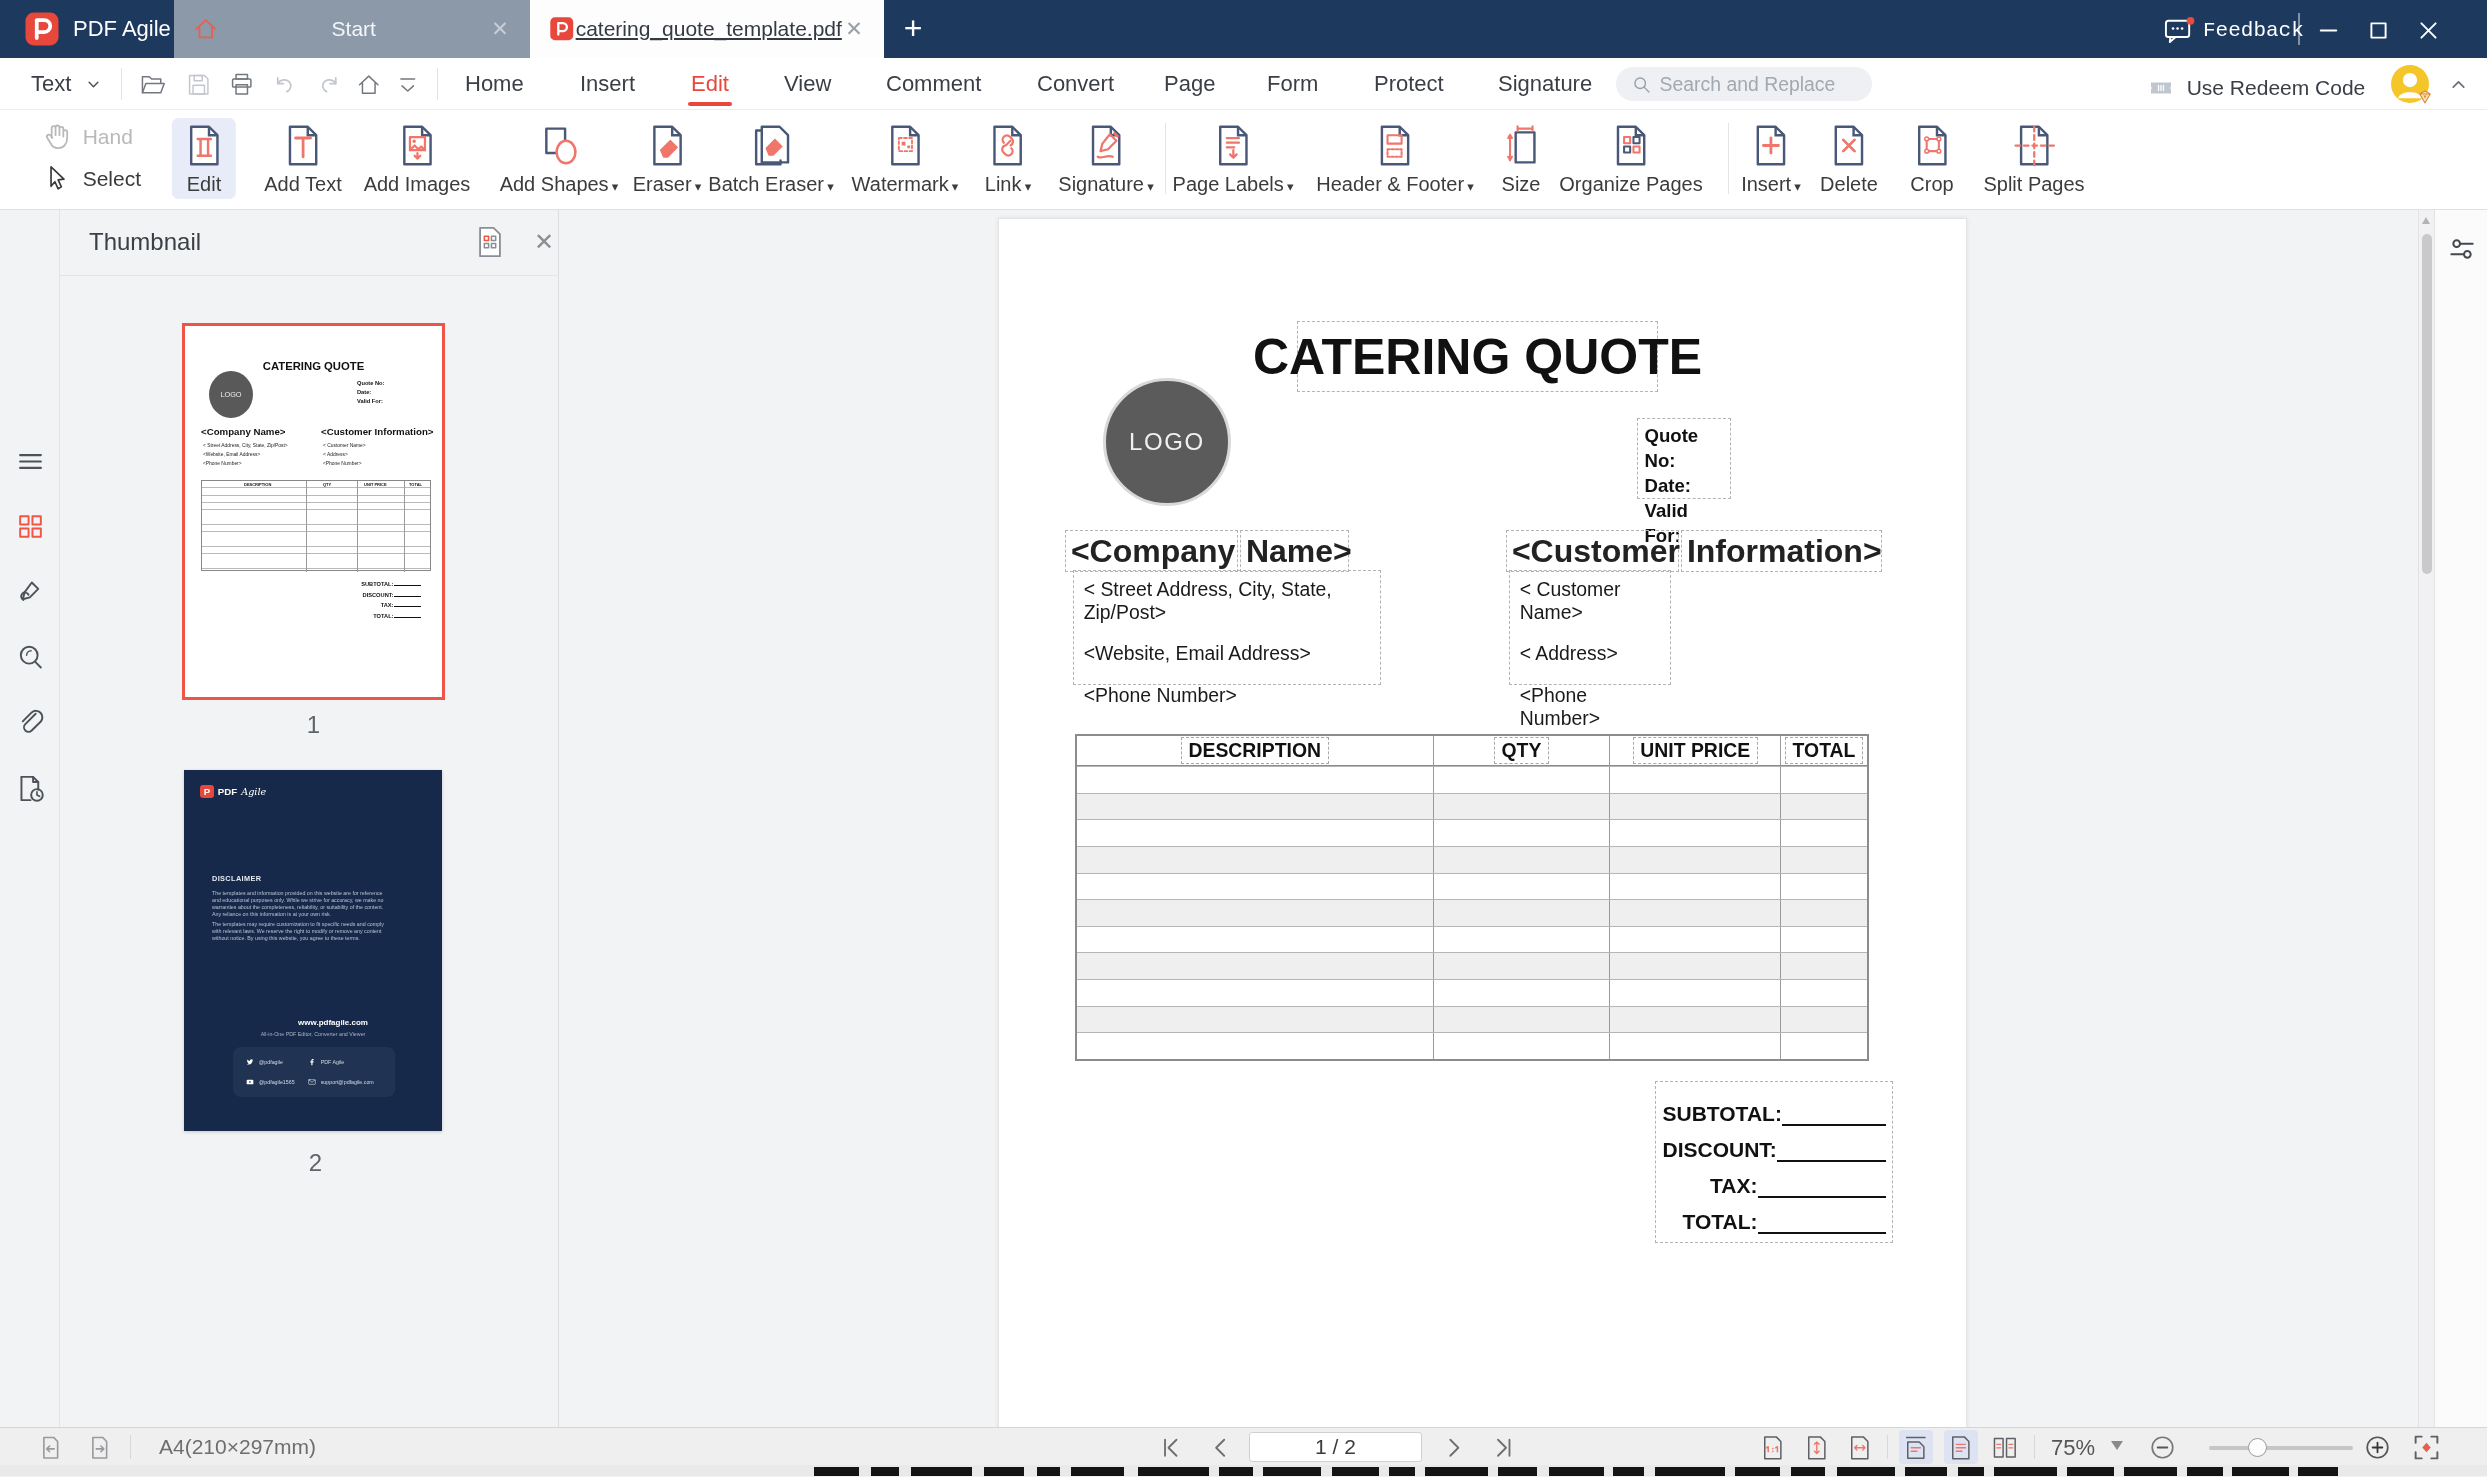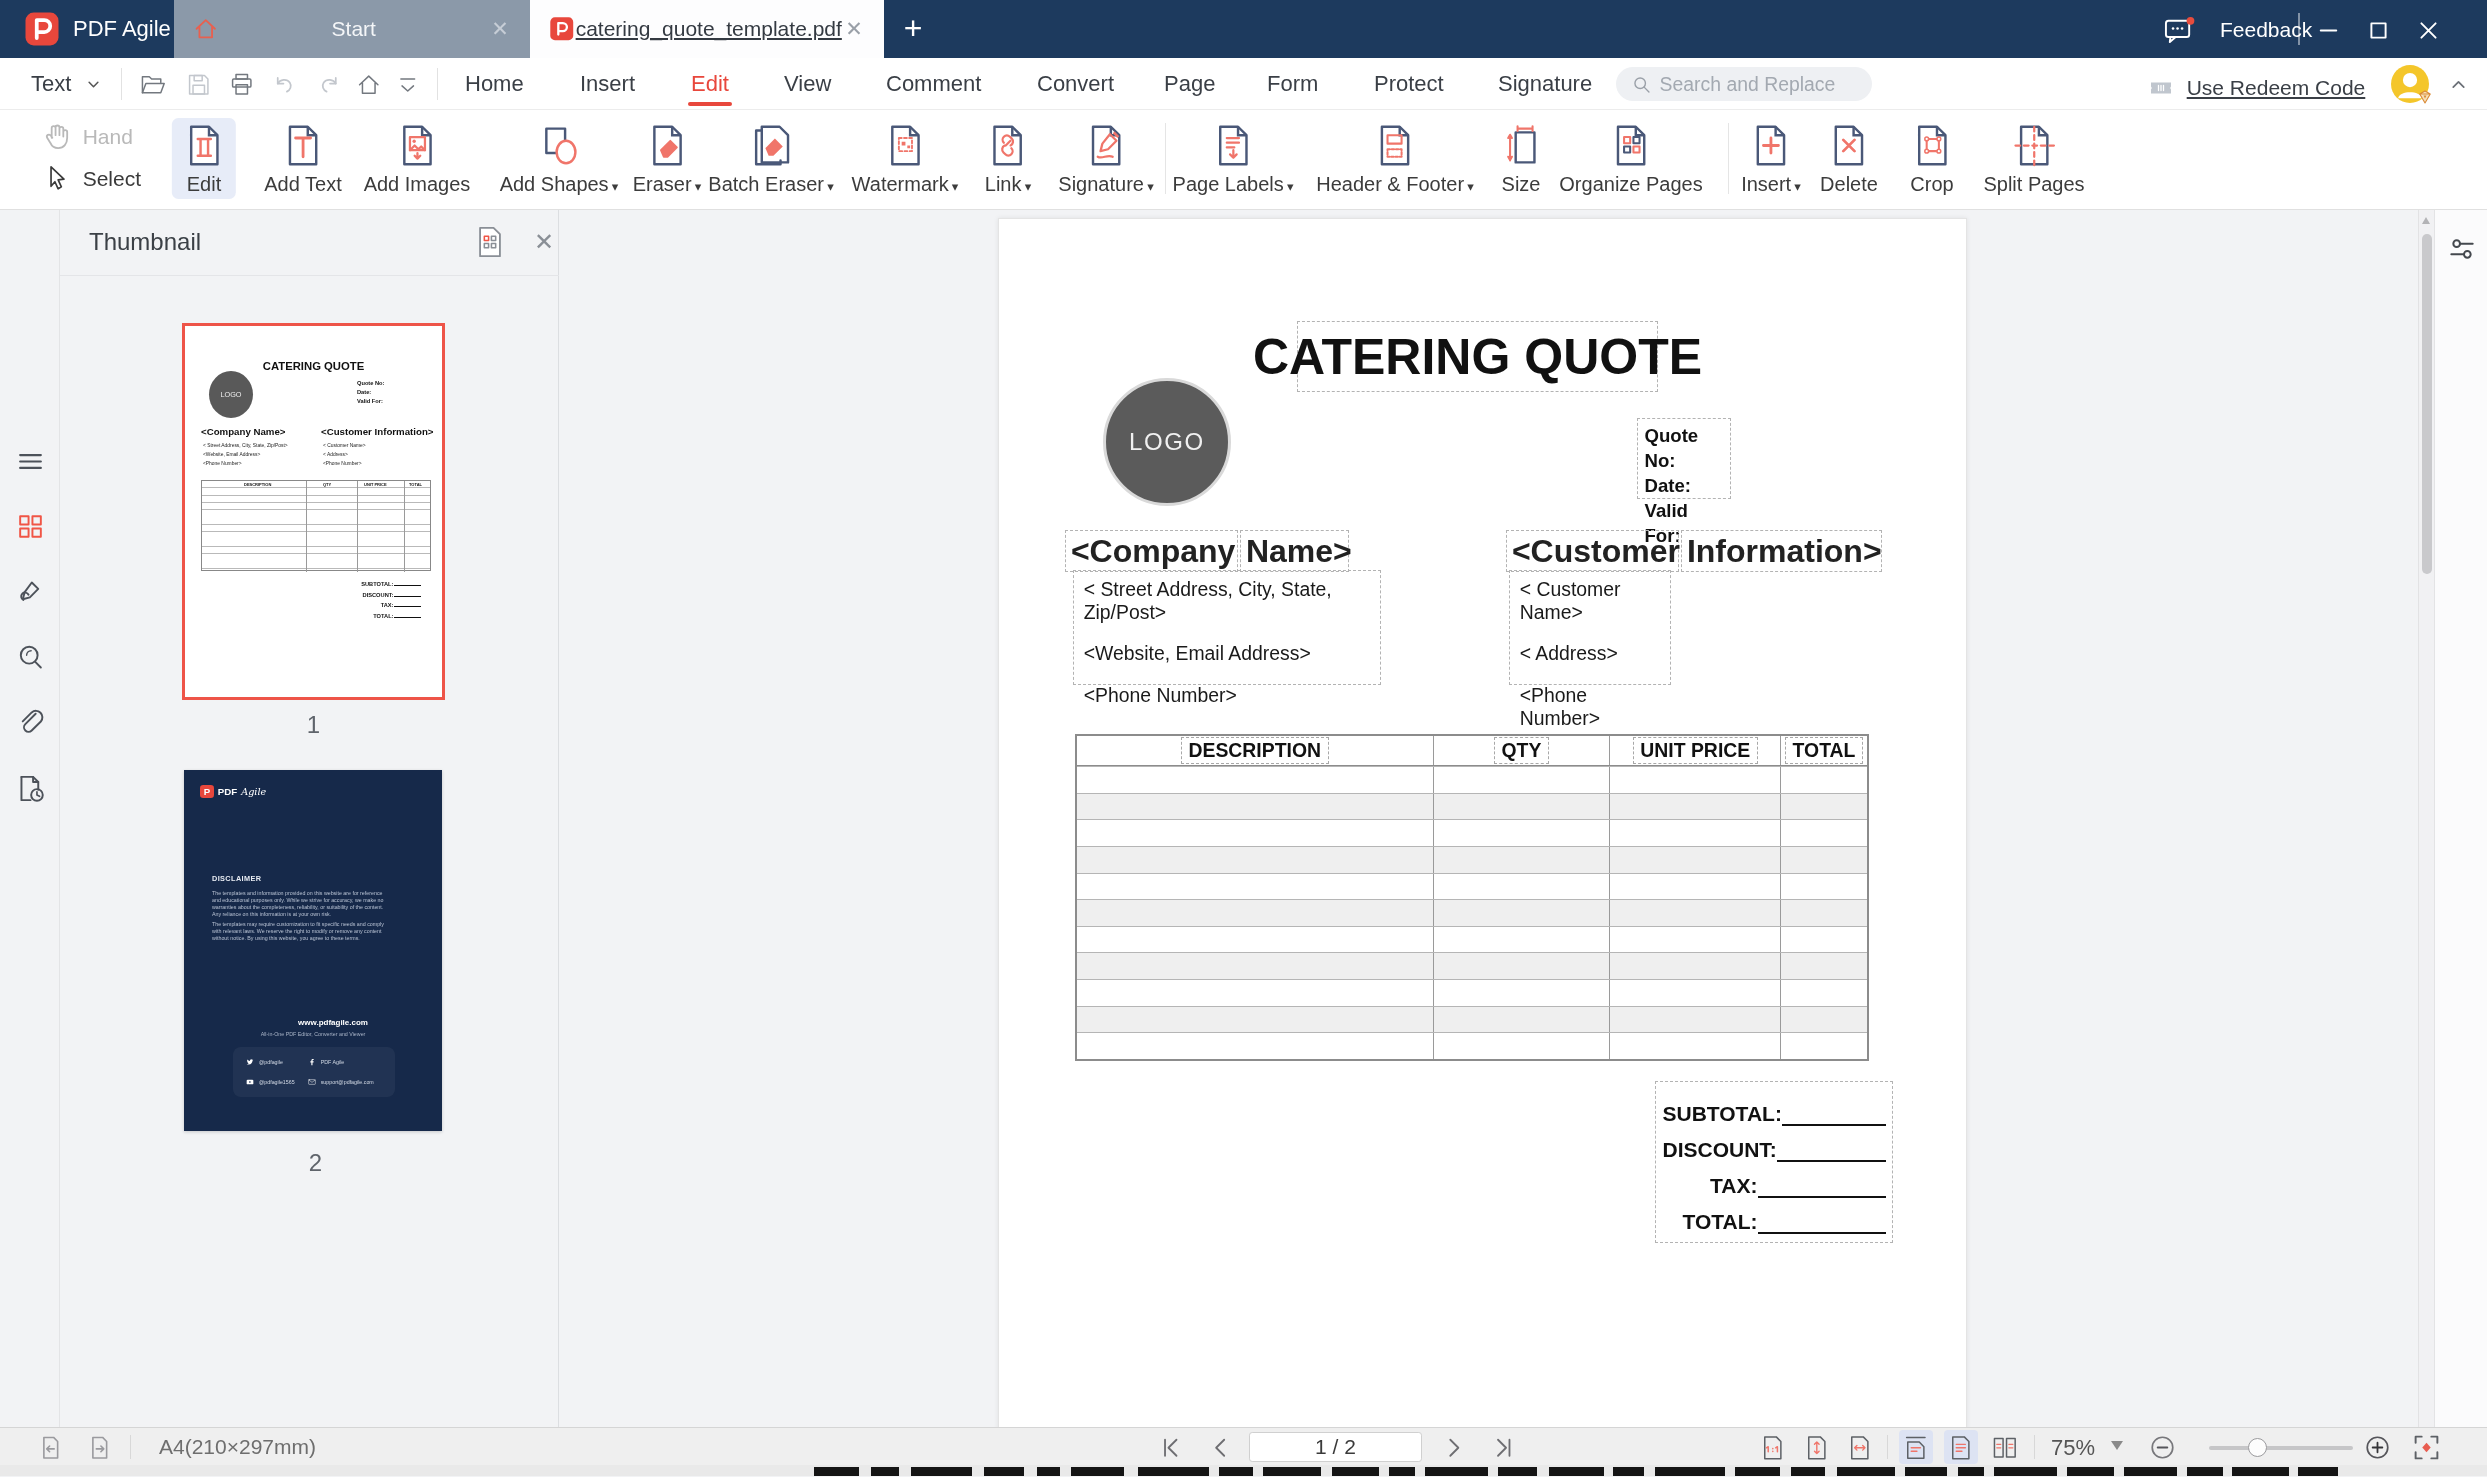--- a/index.html
+++ b/index.html
@@ -17,40 +17,40 @@
   .tab { position:absolute; top:0; height:58px; display:flex; align-items:center; padding:0 18px; }
   .tab-start { left:174px; width:356px; background:#8b99a9; }
   .tab-active { left:530px; width:354px; background:#fdfdfe; }
   .tab .ticon { width:27.5px; height:27.5px; flex:0 0 auto; }
   .tab .tlabel { flex:1; text-align:center; font-size:21px; }
   .tab-start .tlabel { color:#f4f6f8; }
   .tab-active .tlabel { color:#343a42;text-decoration:underline; }
   .tab .tclose { font-size:21px; color:#c6cdd6; width:24px; text-align:center; }
   .tab-active .tclose { color:#9aa0a8; }
   .newtab { position:absolute; left:897px; top:13px; width:32px; height:32px; color:#fff; font-size:32px; line-height:31px; text-align:center; font-weight:300; }
-  .feedback { position:absolute; left:2164px; top:14.6px; display:flex; align-items:center; gap:25px; color:#fff; font-size:21px; }
+  .feedback { position:absolute; left:2164px; top:14.6px; display:flex; align-items:center; gap:8px; color:#fff; font-size:21px;font-family:Liberation Mono, monospace; }
   .feedback .fb-icon { width:31px; height:31px; }
   .tb-div { position:absolute; left:2298px; top:13px; width:1.6px; height:32px; background:rgba(255,255,255,.45); }
   .winbtn { position:absolute; top:14.6px; width:31px; height:31px; }
   .win-min { left:2313px; } .win-max { left:2363px; } .win-close { left:2413px; }
 
   
   .menubar { position:relative; height:52px; background:#fff; border-bottom:0.8px solid #ececec; }
   .file-group { position:absolute; left:31px; top:0; height:52px; display:flex; align-items:center; gap:11.3px; }
   .file-label { font-size:22px; color:#3a3f46; }
   .mchev { width:21px; height:21px; }
   .qicon { position:absolute; top:13px; width:27.5px; height:27.5px; }
   .mb-div { position:absolute; top:9.7px; width:0.8px; height:32px; background:#e2e2e2; }
   .menu-item { position:absolute; top:0; height:51px; line-height:51px; font-size:22px; color:#3a3f46; }
   .menu-item.active { color:#e8473c; }
   .menu-item.active::after { content:""; position:absolute; left:-3.2px; right:-3.2px; bottom:3.2px; height:4px; background:#e8473c; border-radius:2.4px; }
   .search-pill { position:absolute; left:1616px; top:9px; width:256px; height:34px; background:#eef0f3; border-radius:17px; display:flex; align-items:center; gap:8px; padding:0 14.6px; }
   .search-pill .sicon { width:21px; height:21px; }
   .search-pill .stext { font-size:19.4px; color:#a3a9b1; }
-  .redeem { position:absolute; left:2145px; top:0; height:60px; display:flex; align-items:center; gap:9.7px; font-size:21px; color:#3a3f46;text-decoration:underline; }
+  .redeem { position:absolute; left:2145px; top:0; height:60px; display:flex; align-items:center; gap:9.7px; font-size:21px; color:#3a3f46; }
   .redeem .ricon { width:32px; height:24px; }
   .avatar { position:absolute; left:2391px; top:7.3px; width:38px; height:38px; border-radius:50%; background:#f4c62a; overflow:visible; }
   .avatar svg.person { width:38px; height:38px; }
   .avatar .badge { position:absolute; right:-4.9px; bottom:-3.2px; width:18px; height:18px; }
   .acct-chev { position:absolute; left:2448px; top:16px; width:21px; height:21px; }
 
   
   .ribbon { position:relative; height:100px; background:#fff; border-bottom:0.8px solid #e0e0e0; }
   .hs-row { position:absolute; left:42px; display:flex; align-items:center; gap:9.7px; font-size:21px; }
   .hs-hand { top:11.3px; color:#b9b9b9; }

